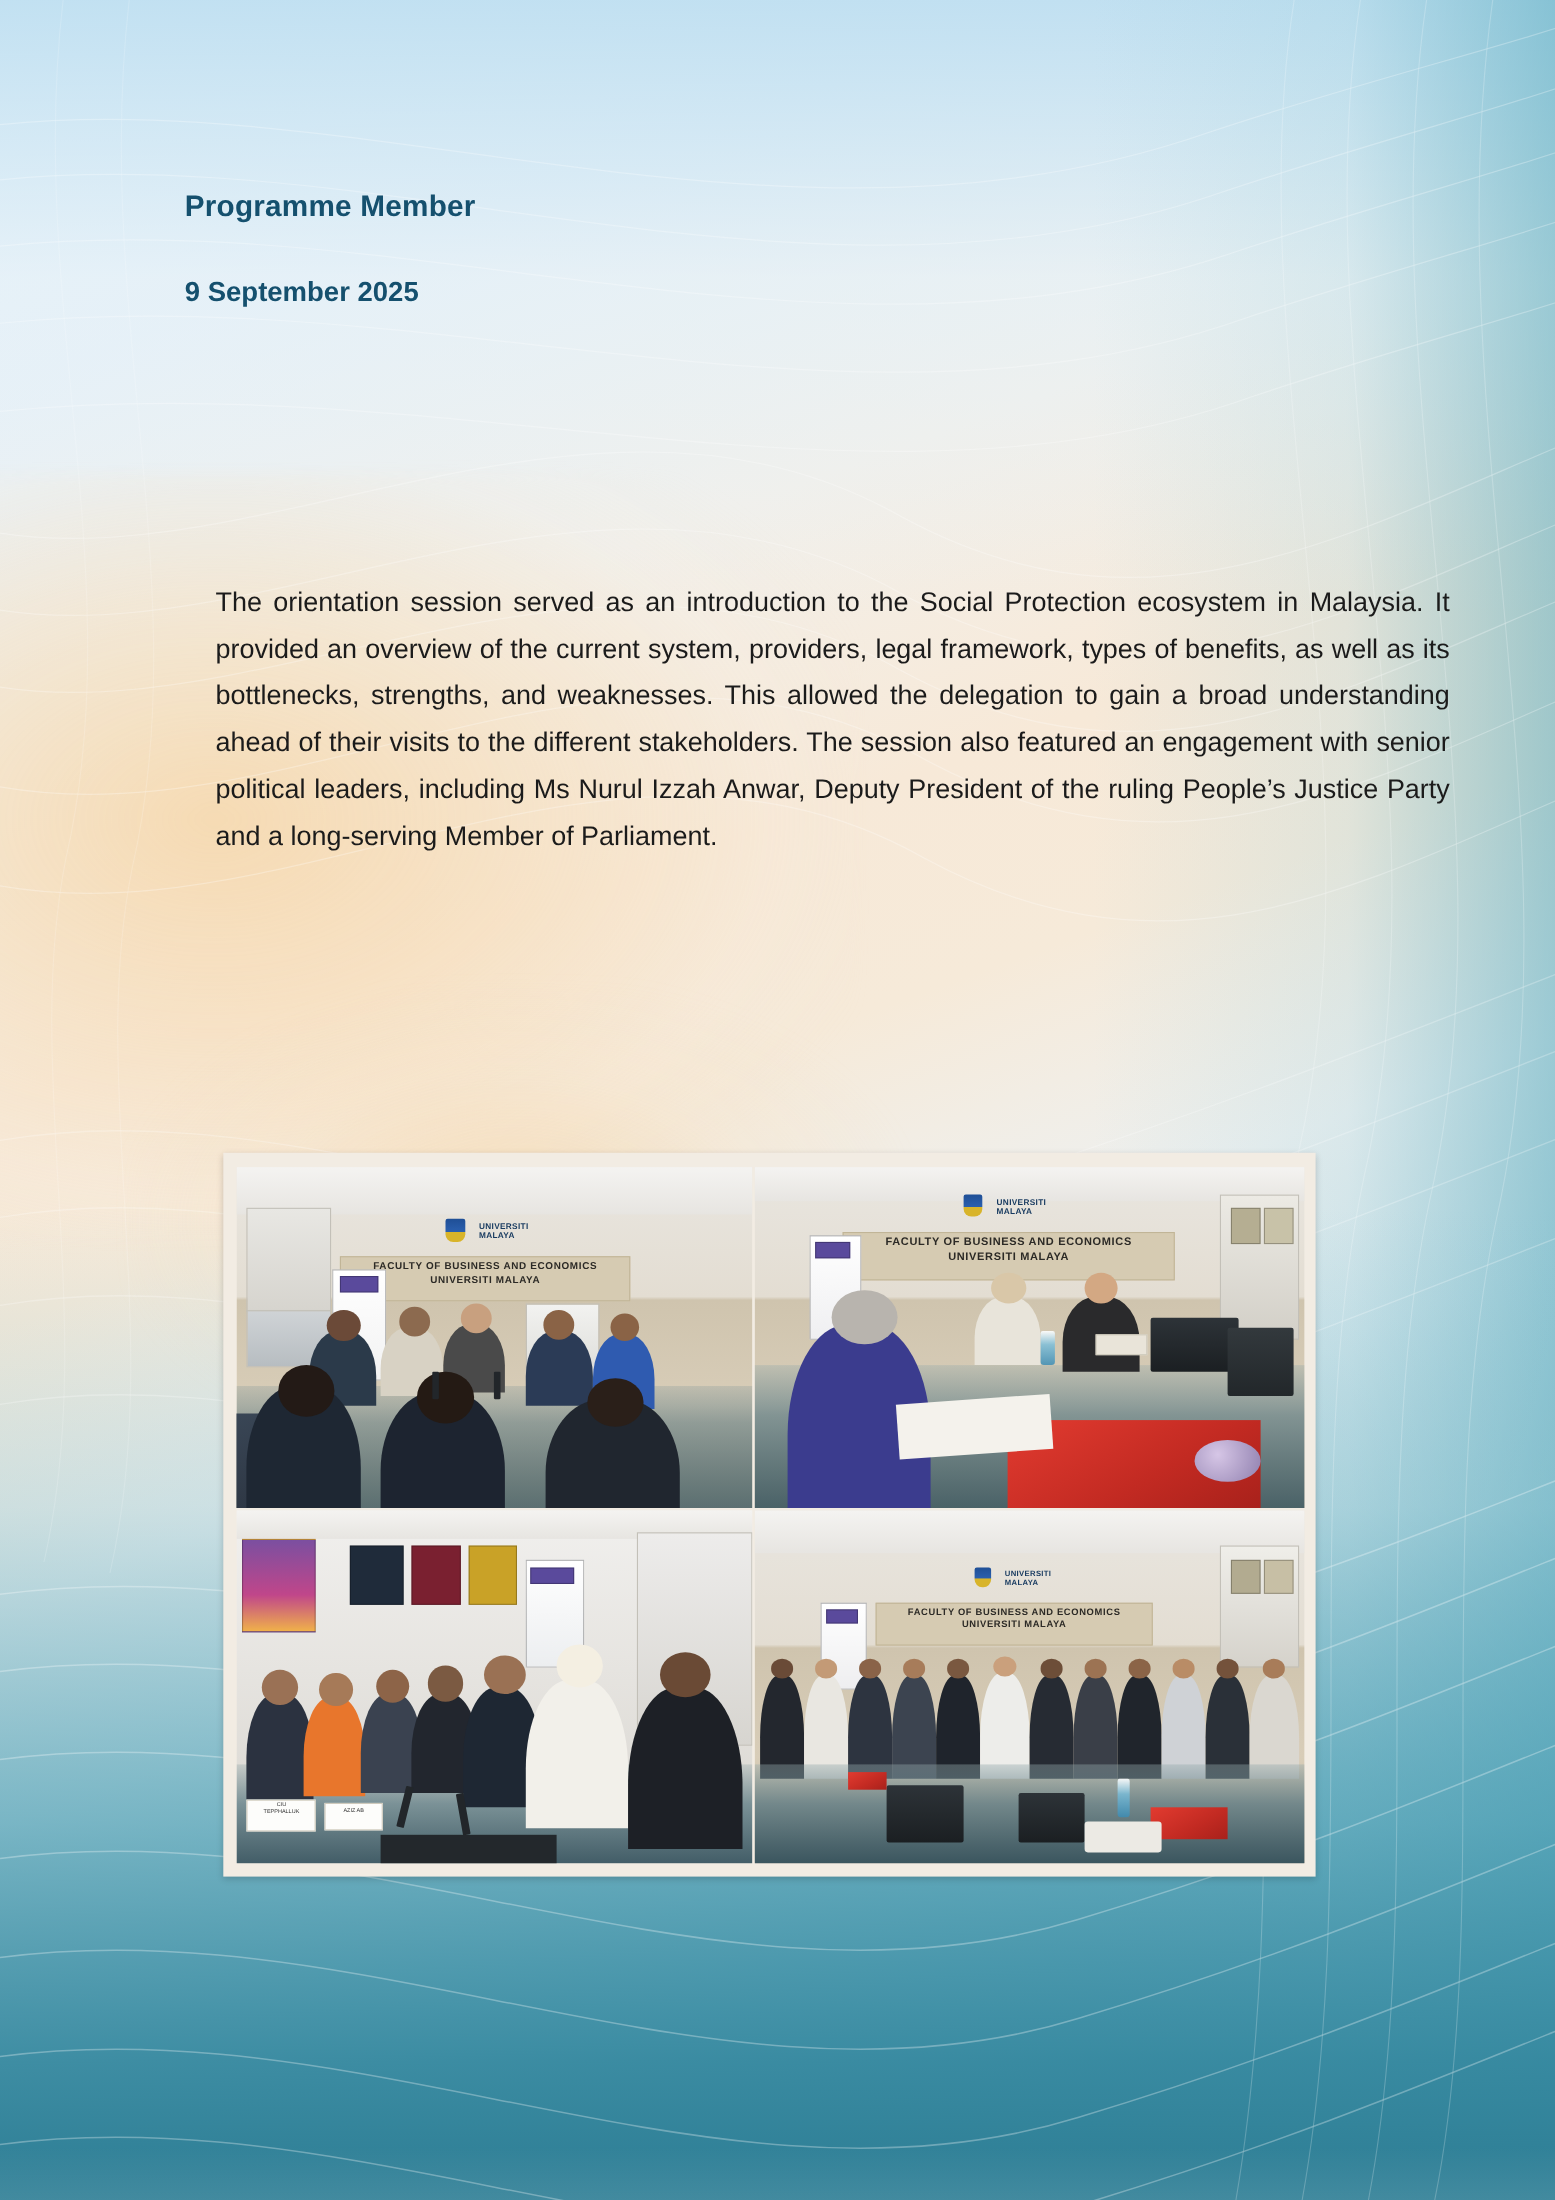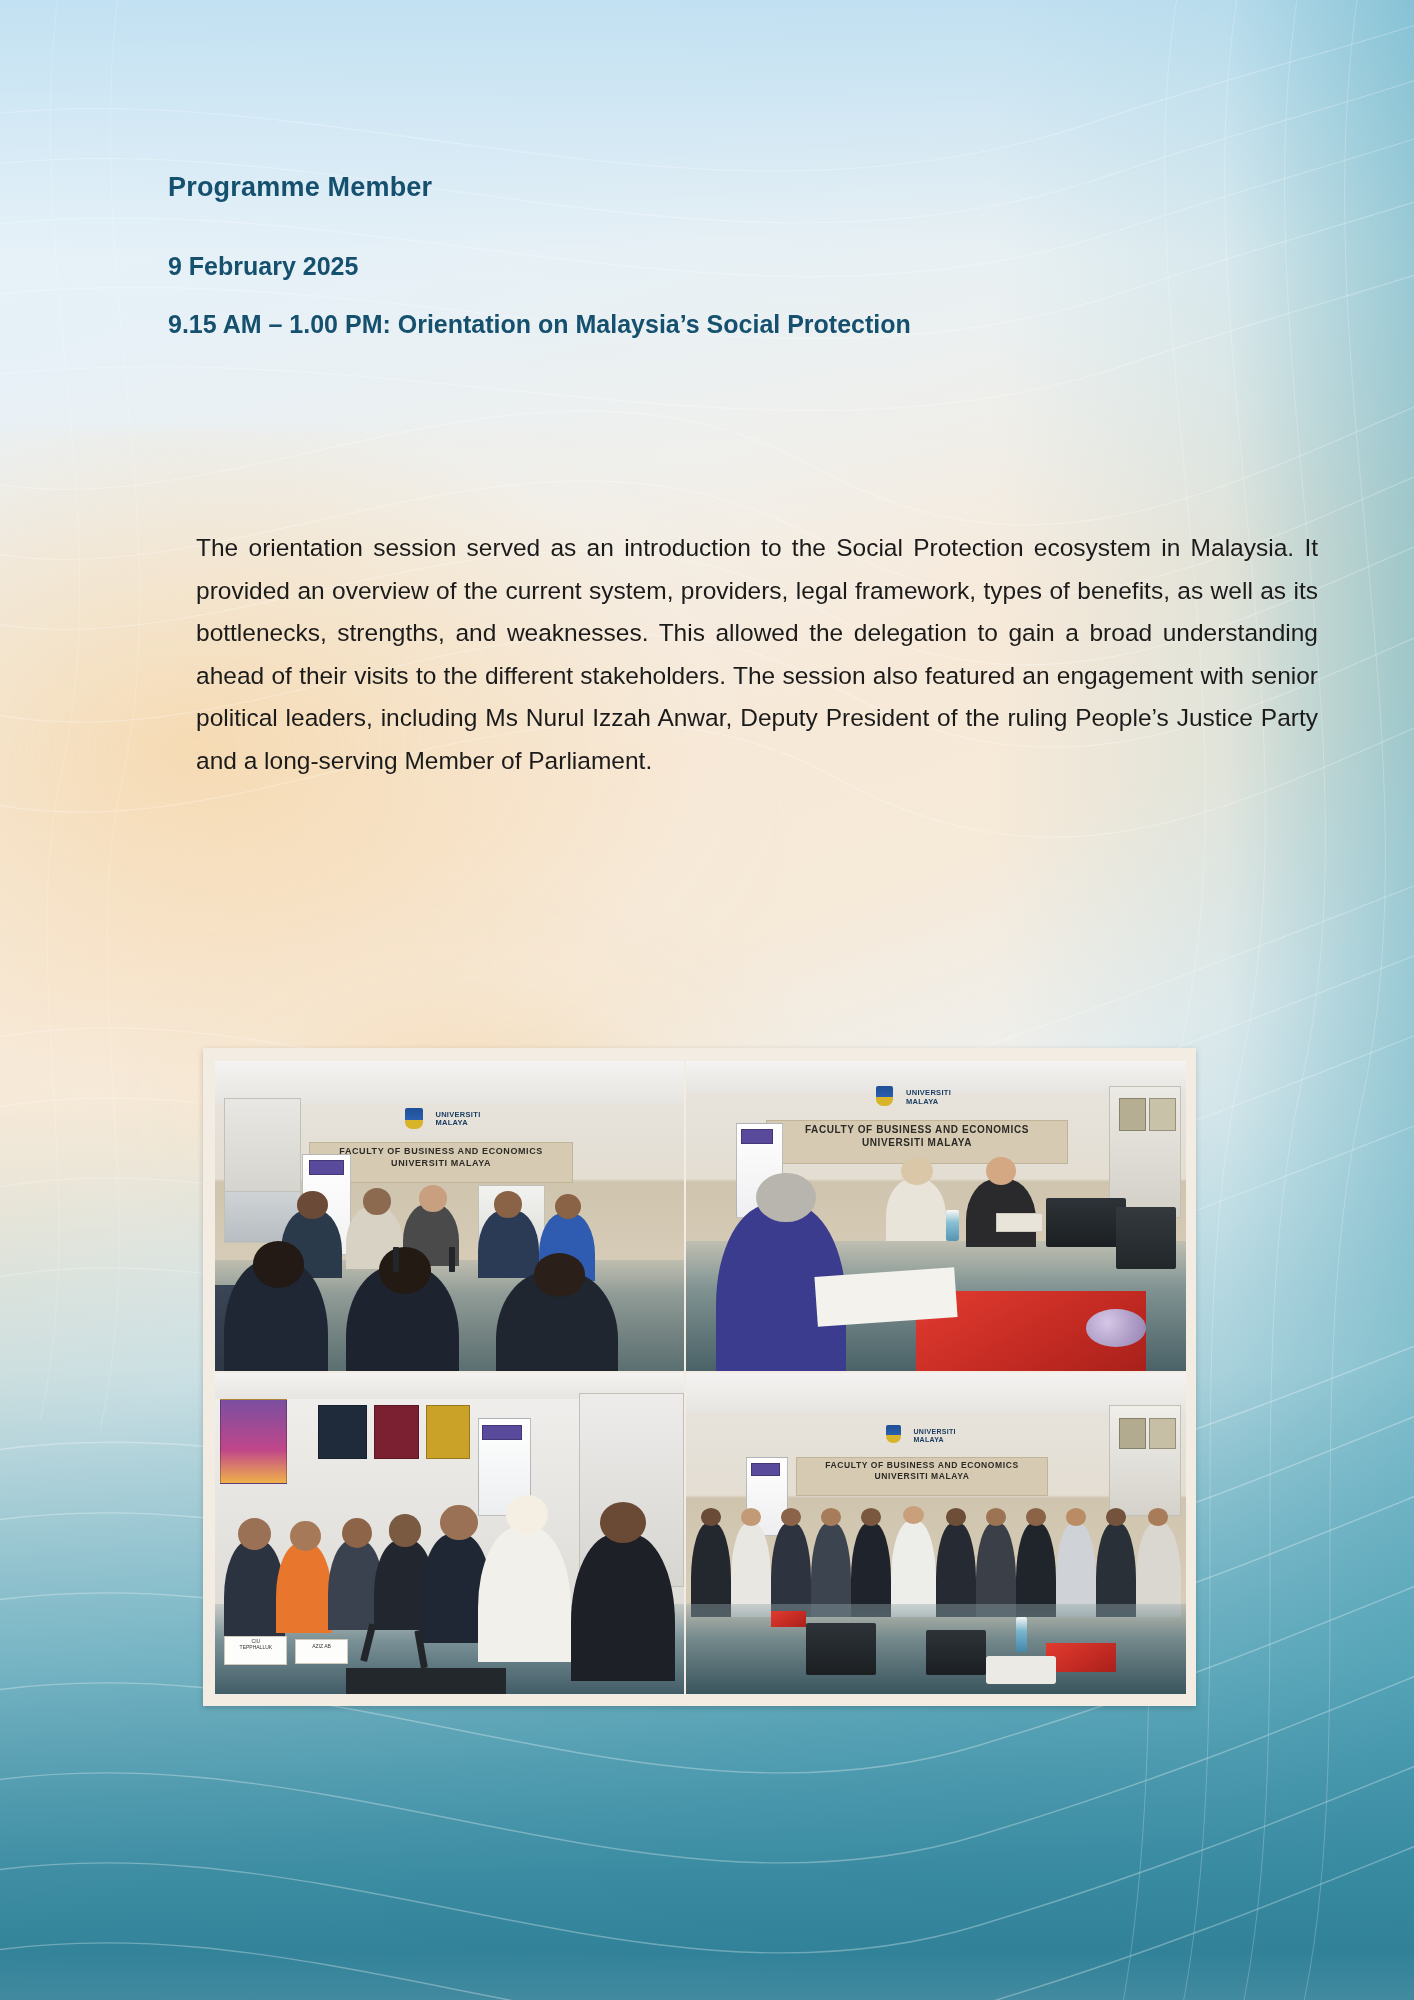--- a/index.html
+++ b/index.html
@@ -281,22 +281,21 @@
     </g>
     <g fill="none" stroke="#ffffff" stroke-width="1" opacity="0.30">
       <path d="M60,-20 C20,260 120,520 60,780 C20,980 90,1200 40,1420"></path>
       <path d="M120,-20 C80,270 180,530 120,790 C80,990 150,1210 100,1430"></path>
     </g>
   </svg>
   <div class="white-bottom-fade"></div>
 
   <div class="content">
     <div class="heading">Programme Member</div>
-    <div class="date-line">9 February 2025</div>
-    <div class="session-line">9.15 AM – 1.00 PM: Orientation on Malaysia’s Social Protection</div>
+    <div class="date-line">9 September 2025</div>
     <div class="body-text">The orientation session served as an introduction to the Social Protection ecosystem in Malaysia. It provided an overview of the current system, providers, legal framework, types of benefits, as well as its bottlenecks, strengths, and weaknesses. This allowed the delegation to gain a broad understanding ahead of their visits to the different stakeholders. The session also featured an engagement with senior political leaders, including Ms Nurul Izzah Anwar, Deputy President of the ruling People’s Justice Party and a long-serving Member of Parliament.</div>
   </div>
 
   <div class="collage-frame">
     <div class="collage">
 
       <div class="photo">
         <div class="room-wall"></div>
         <div class="ceiling" style="height:14%;"></div>
         <div class="cabinet" style="left:2%;top:12%;width:16%;height:30%;"></div>

